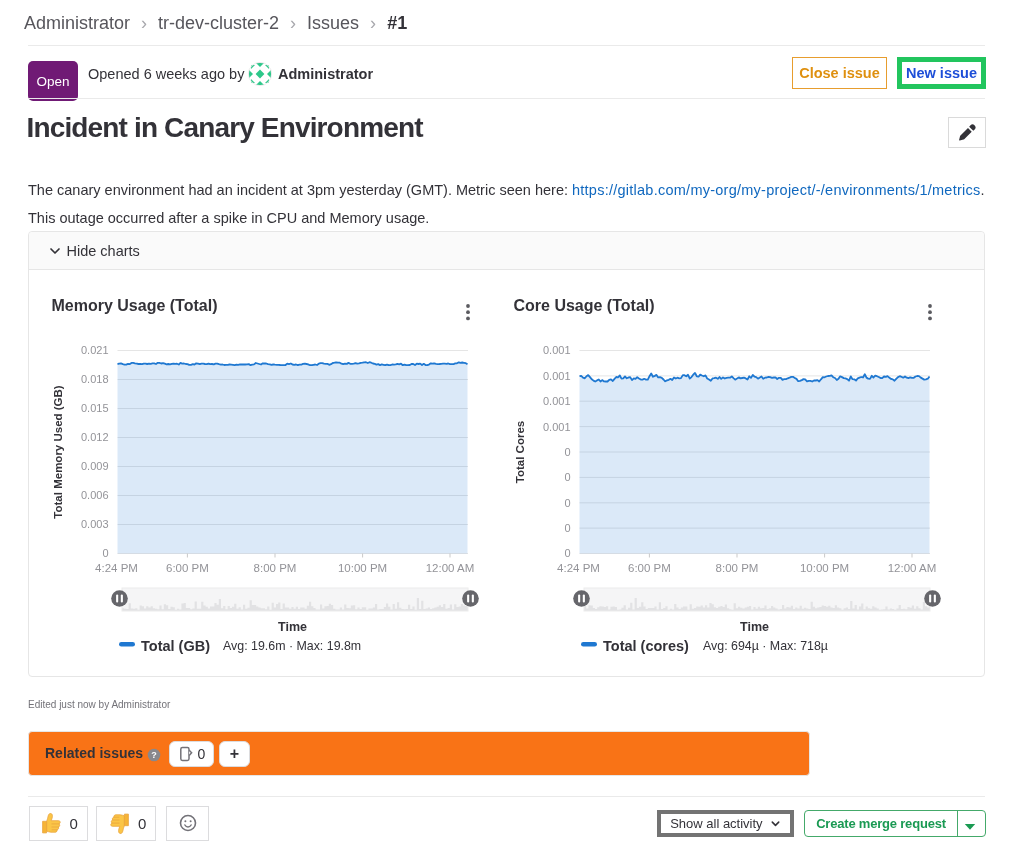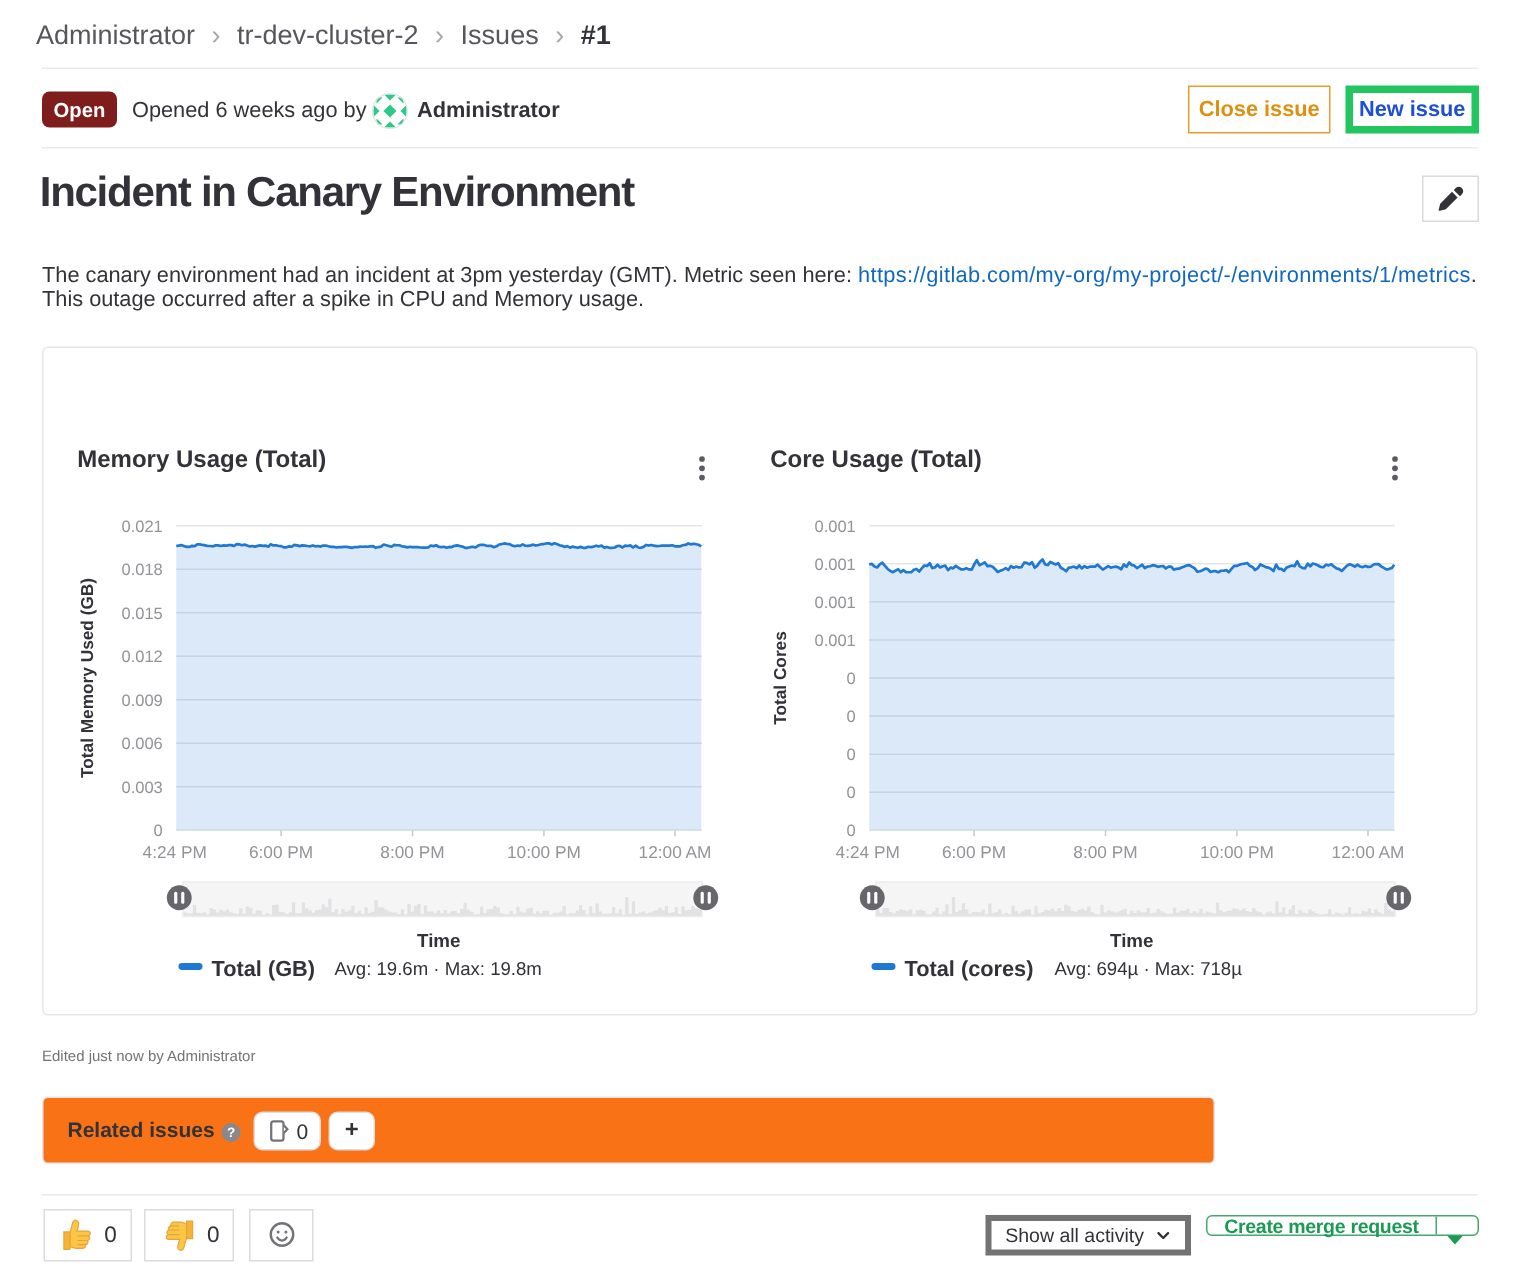--- a/index.html
+++ b/index.html
@@ -3,21 +3,21 @@
 *{margin:0;padding:0;box-sizing:border-box}
 body{width:1013px;height:850px;position:relative;background:#fff;font-family:"Liberation Sans",sans-serif;color:#333238;overflow:hidden}
 .abs{position:absolute}
 .sep{position:absolute;left:28px;width:957px;border-top:1px solid #eaeaea}
 .btn{position:absolute;background:#fff;border-radius:0;display:flex;align-items:center;justify-content:center}
 </style></head><body>
 
 <div class="abs" style="left:24px;top:13px;font-size:18px;color:#57565c">Administrator <span style="color:#a8a8ad;padding:0 6px">›</span> tr-dev-cluster-2 <span style="color:#a8a8ad;padding:0 6px">›</span> Issues <span style="color:#a8a8ad;padding:0 6px">›</span> <b style="color:#333238">#1</b></div>
 <div class="sep" style="top:45px"></div>
 
-<div class="abs" style="left:28px;top:61px;width:50px;height:24px;background:#7f1d1d;border-radius:5px;color:#fff;font-size:13.5px;font-weight:700;display:flex;align-items:center;justify-content:center">Open</div>
+<div class="abs" style="left:28px;top:61px;width:50px;height:40px;background:#701a75;border-radius:5px;color:#fff;font-size:13.5px;font-weight:400;display:flex;align-items:center;justify-content:center">Open</div>
 <div class="abs" style="left:88px;top:66px;font-size:14.5px">Opened 6 weeks ago by</div>
 <div class="abs" style="left:248px;top:62px"><svg width="24" height="24" viewBox="0 0 24 24">
       <defs>
         <clipPath id="av">
           <circle cx="12" cy="12" r="12"></circle>
         </clipPath>
       </defs>
       <g clip-path="url(#av)">
         <rect width="24" height="24" fill="#fff"></rect>
         <g fill="#2dc88a">
@@ -39,23 +39,28 @@
 <div class="btn" style="left:897px;top:57px;width:89px;height:32px;border:5px solid #22c55e;color:#1d4ed8;font-size:14.5px;font-weight:600">New issue</div>
 <div class="sep" style="top:98px"></div>
 
 <h1 class="abs" style="left:26.5px;top:112px;font-size:28px;font-weight:700;letter-spacing:-0.85px">Incident in Canary Environment</h1>
 <div class="btn" style="left:948px;top:117px;width:38px;height:31px;border:1px solid #dadada">
     <svg width="18" height="18" viewBox="0 0 16 16" fill="#333238">
       <path d="M11.13 1.21a2.5 2.5 0 0 1 3.54 0l.12.12a2.5 2.5 0 0 1 0 3.54L13.6 6.06 9.94 2.4l1.19-1.19ZM8.88 3.46 2.2 10.15a1.5 1.5 0 0 0-.4.7l-.78 3.18a.5.5 0 0 0 .6.61l3.19-.78a1.5 1.5 0 0 0 .7-.4l6.68-6.68-3.3-3.32Z"></path>
     </svg>
   </div>
 
-<div class="abs" style="left:28px;top:176px;width:970px;font-size:14.5px;line-height:16px">The canary environment had an incident at 3pm yesterday (GMT). Metric seen here: <span style="color:#1068bf;letter-spacing:0.25px">https://gitlab.com/my-org/my-project/-/environments/1/metrics</span>.<br>This outage occurred after a spike in CPU and Memory usage.</div>
+<div class="abs" style="left:28px;top:176px;width:970px;font-size:14.5px;line-height:28px">The canary environment had an incident at 3pm yesterday (GMT). Metric seen here: <span style="color:#1068bf;letter-spacing:0.25px">https://gitlab.com/my-org/my-project/-/environments/1/metrics</span>.<br>This outage occurred after a spike in CPU and Memory usage.</div>
 
 <div class="abs" style="left:28px;top:231px;width:957px;height:446px;border:1px solid #e6e6e6;border-radius:4px">
+  <div style="height:38px;background:#fafafa;border-bottom:1px solid #e6e6e6;border-radius:4px 4px 0 0;display:flex;align-items:center;padding-left:18.5px;font-size:14.5px;color:#333238">
+    <svg width="14" height="14" viewBox="0 0 14 14" style="margin-right:5px">
+        <path d="M3 5 7 9 11 5" fill="none" stroke="#333238" stroke-width="1.7" stroke-linecap="round" stroke-linejoin="round"></path>
+      </svg>Hide charts
+  </div>
   <svg class="abs" style="left:16px;top:57px" width="462" height="372" viewBox="0 0 462 372">
       <text x="6.5" y="22" font-size="16" font-weight="700" fill="#333238">Memory Usage (Total)</text>
 <circle cx="423" cy="17" r="1.9" fill="#5b5b60"></circle>
 <circle cx="423" cy="23.2" r="1.9" fill="#5b5b60"></circle>
 <circle cx="423" cy="29.4" r="1.9" fill="#5b5b60"></circle>
 <line x1="72.5" y1="61.5" x2="423" y2="61.5" stroke="#e5e5e5" stroke-width="1"></line>
 <text x="63.5" y="65.4" font-size="11" fill="#939398" text-anchor="end">0.021</text>
 <line x1="72.5" y1="90.5" x2="423" y2="90.5" stroke="#e5e5e5" stroke-width="1"></line>
 <text x="63.5" y="94.4" font-size="11" fill="#939398" text-anchor="end">0.018</text>
 <line x1="72.5" y1="119.5" x2="423" y2="119.5" stroke="#e5e5e5" stroke-width="1"></line>
@@ -192,19 +197,19 @@
       <circle cx="9" cy="9" r="7.5" fill="none" stroke="#737278" stroke-width="1.6"></circle>
       <circle cx="6.4" cy="7.3" r="1" fill="#737278"></circle>
       <circle cx="11.6" cy="7.3" r="1" fill="#737278"></circle>
       <path d="M5.9 11 C6.7 12.4 8 13 9 13 C10 13 11.3 12.4 12.1 11" fill="none" stroke="#737278" stroke-width="1.5" stroke-linecap="round"></path>
     </svg>
   </div>
 
 <div class="btn" style="left:657px;top:810px;width:137px;height:27px;border:4px solid #737373;font-size:13px;color:#333238">Show all activity&nbsp;&nbsp;<svg width="11" height="11" viewBox="0 0 12 12" style="vertical-align:-1px">
       <path d="M2.5 4.5 6 8 9.5 4.5" fill="none" stroke="#333238" stroke-width="1.7" stroke-linecap="round" stroke-linejoin="round"></path>
     </svg></div>
-<div class="abs" style="left:804px;top:810px;width:182px;height:14px;border:1px solid #44a96a;border-radius:4px">
+<div class="abs" style="left:804px;top:810px;width:182px;height:27px;border:1px solid #44a96a;border-radius:4px">
   <div class="abs" style="left:0;top:0;width:152px;height:100%;display:flex;align-items:center;justify-content:center;color:#1a9a53;font-size:13px;font-weight:600;letter-spacing:-0.2px">Create merge request</div>
   <div class="abs" style="left:152px;top:0;width:1px;height:100%;background:#44a96a"></div>
   <svg class="abs" style="left:159px;top:12px" width="12" height="8" viewBox="0 0 12 8">
       <path d="M0.8 0.9 H11.2 L6 6.7 Z" fill="#1a9a53"></path>
     </svg>
 </div>
 
 </body></html>

